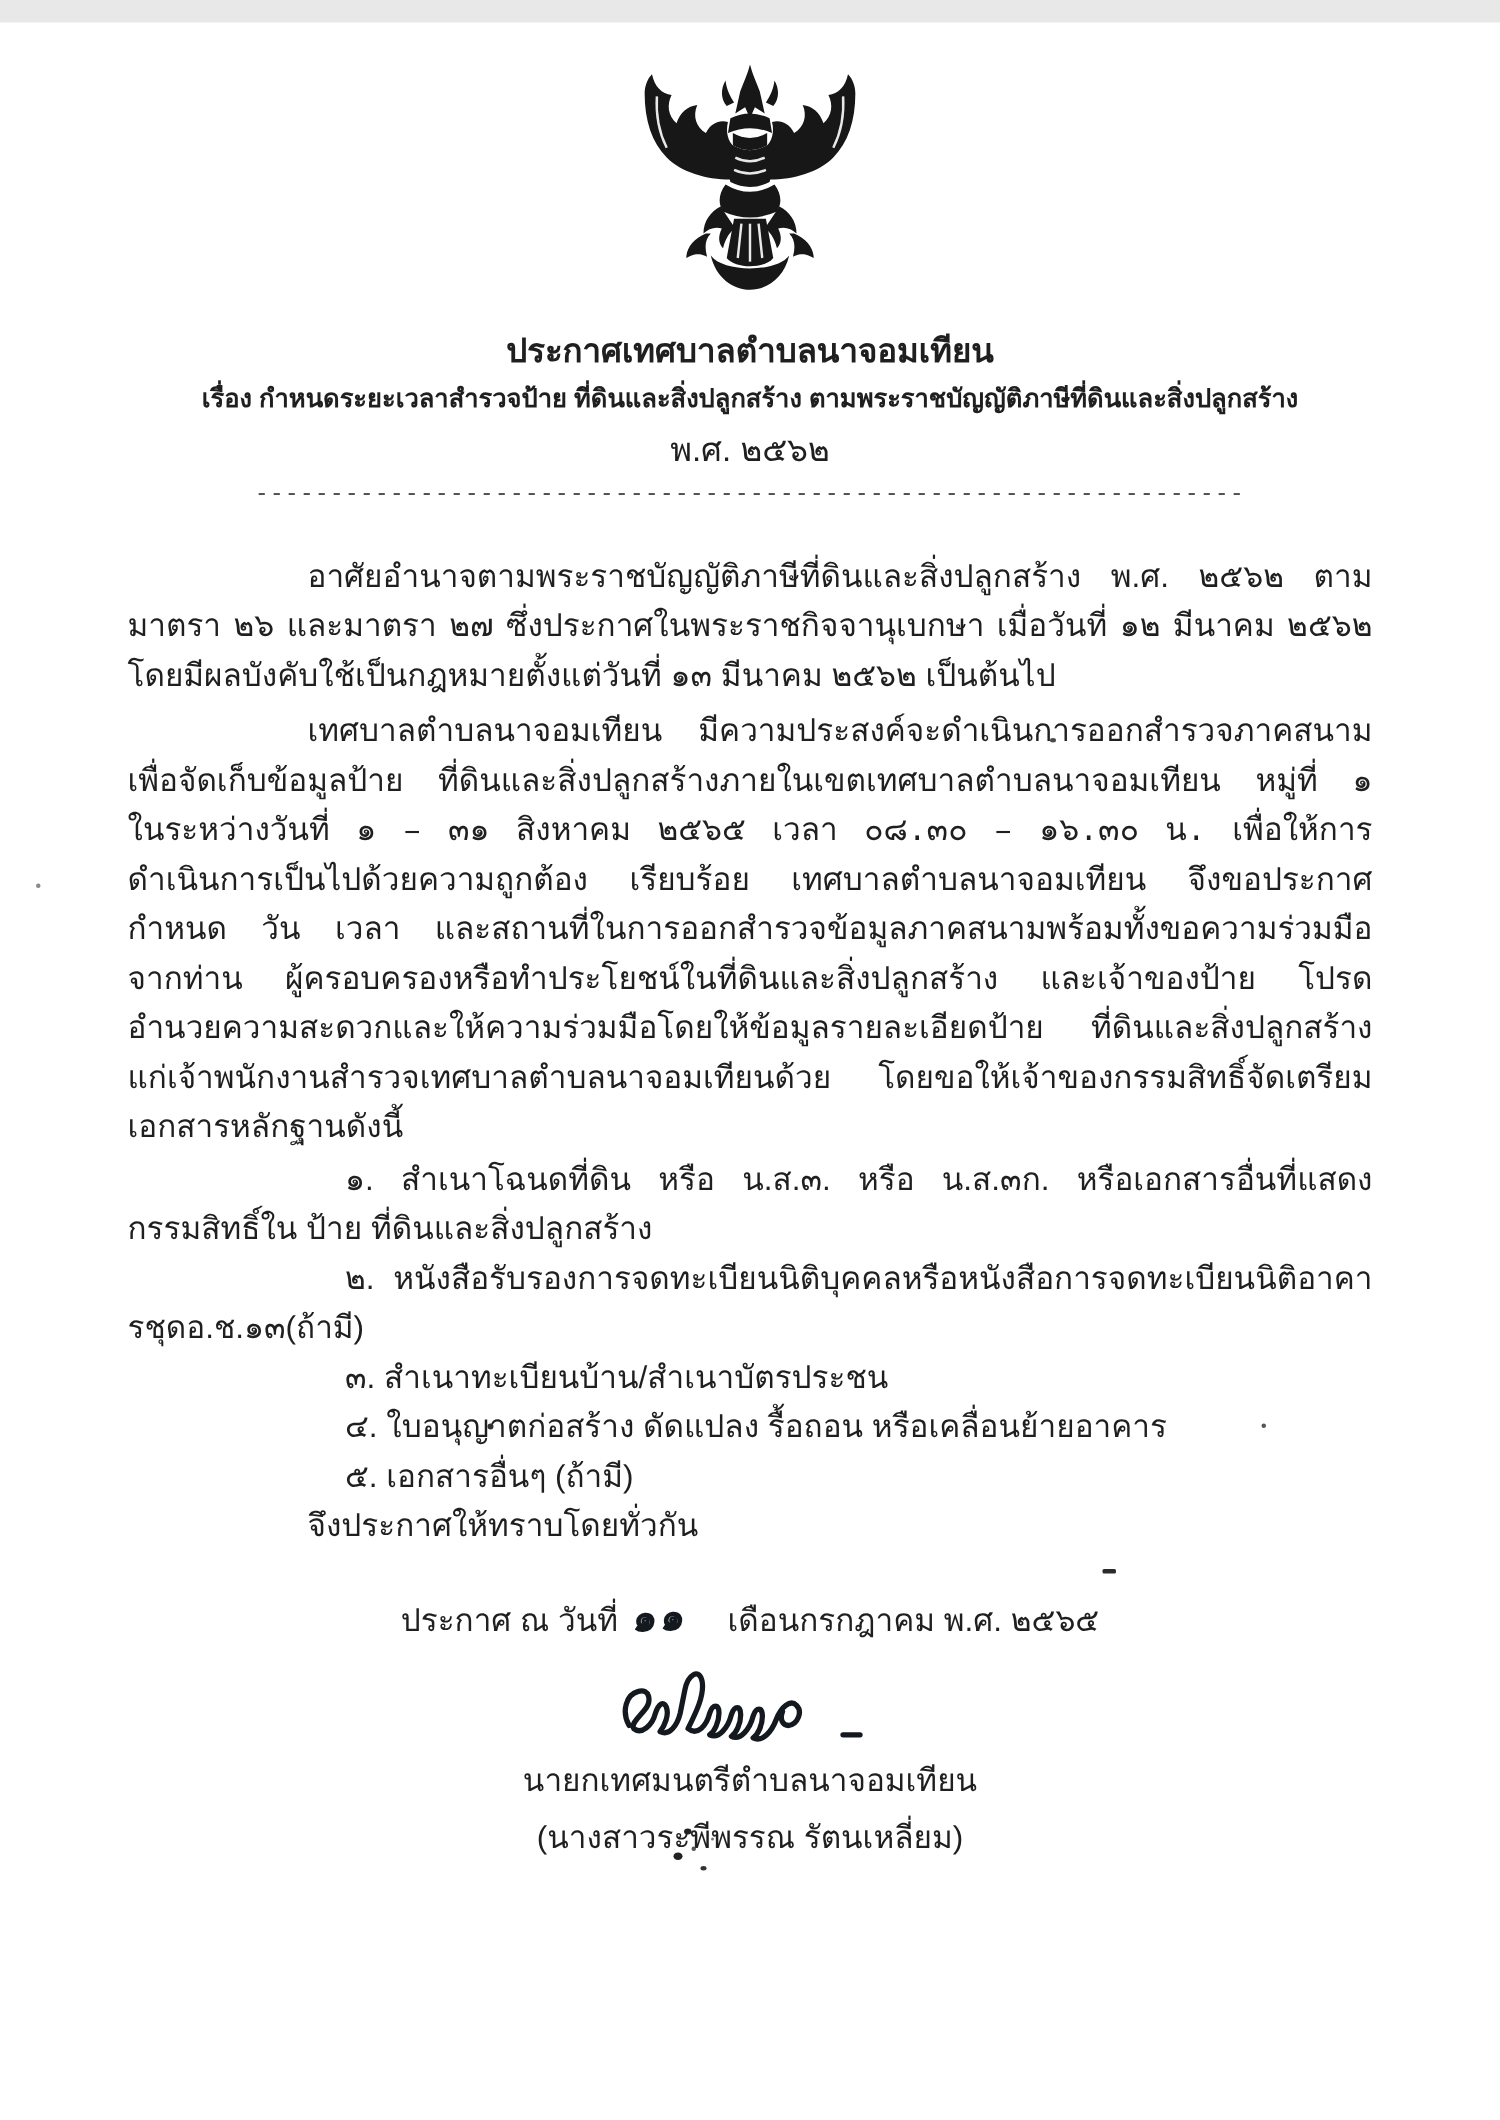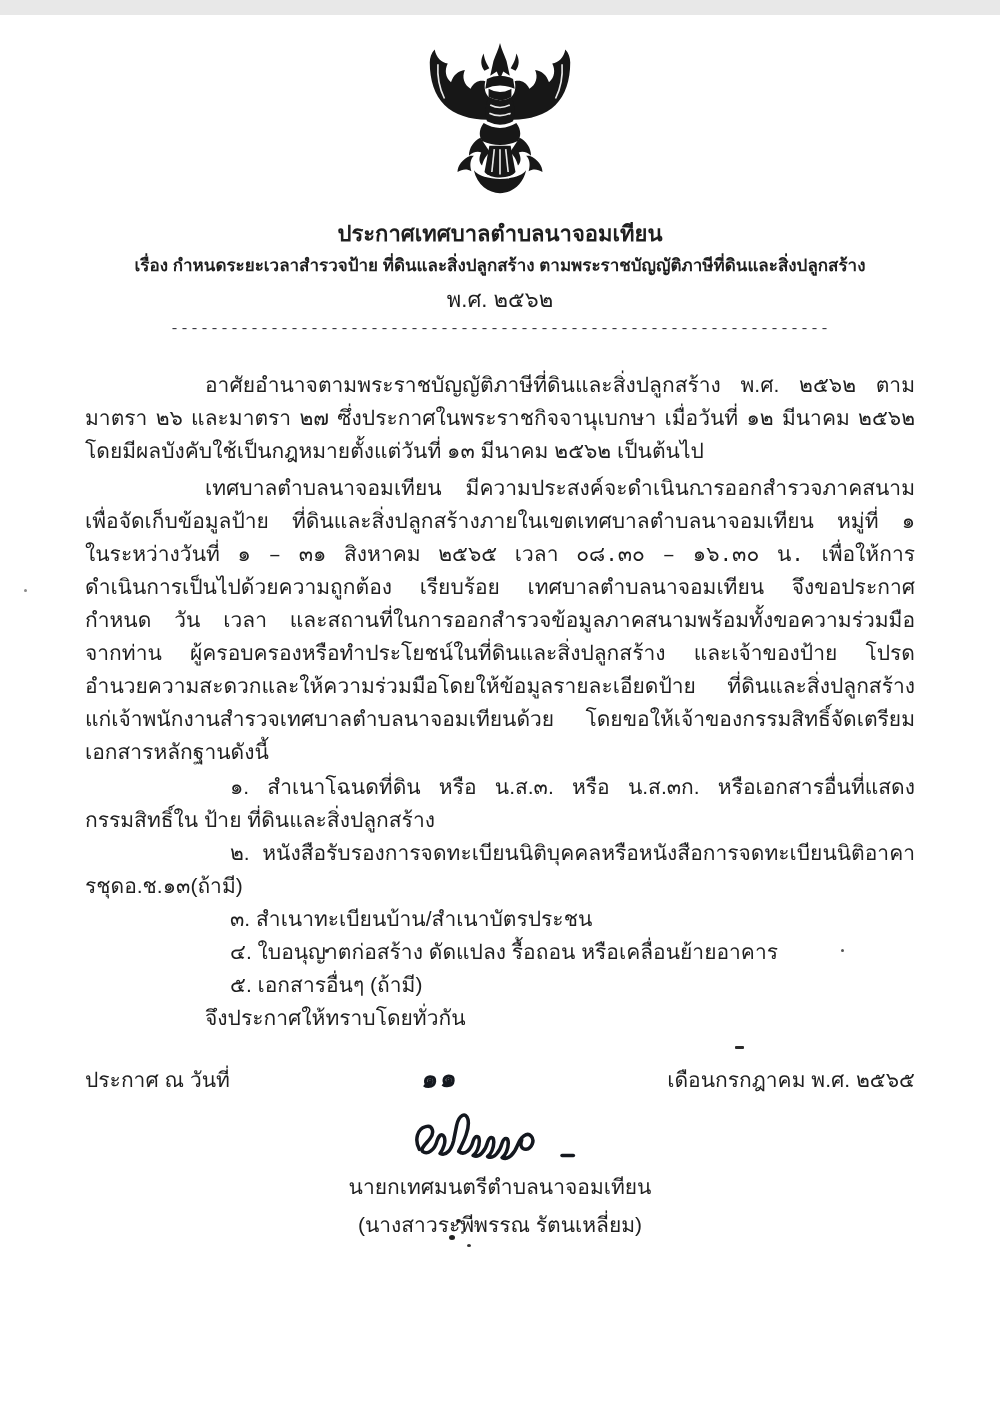--- a/index.html
+++ b/index.html
@@ -33,21 +33,21 @@
     font-size:21px;line-height:33px;
     text-align:justify;
     margin:0;
   }
   .p1{margin-top:28px;text-indent:120px;}
   .p2{margin-top:6px;text-indent:120px;font-family:Liberation Mono, monospace;}
   .list-item{text-indent:145px;}
   .closing{text-indent:120px;}
   .date-line{
     margin-top:26px;
-    display:flex;justify-content:space-between;align-items:baseline;
+    display:flex;justify-content:center;align-items:baseline;
     font-size:21px;line-height:36px;
   }
   .hand-number{
     display:inline-block;
     margin:0 26px 0 10px;
     font-size:26px;font-weight:700;
     letter-spacing:2px;
     color:#14181f;
     transform:skewX(-6deg) rotate(-2deg);
   }

